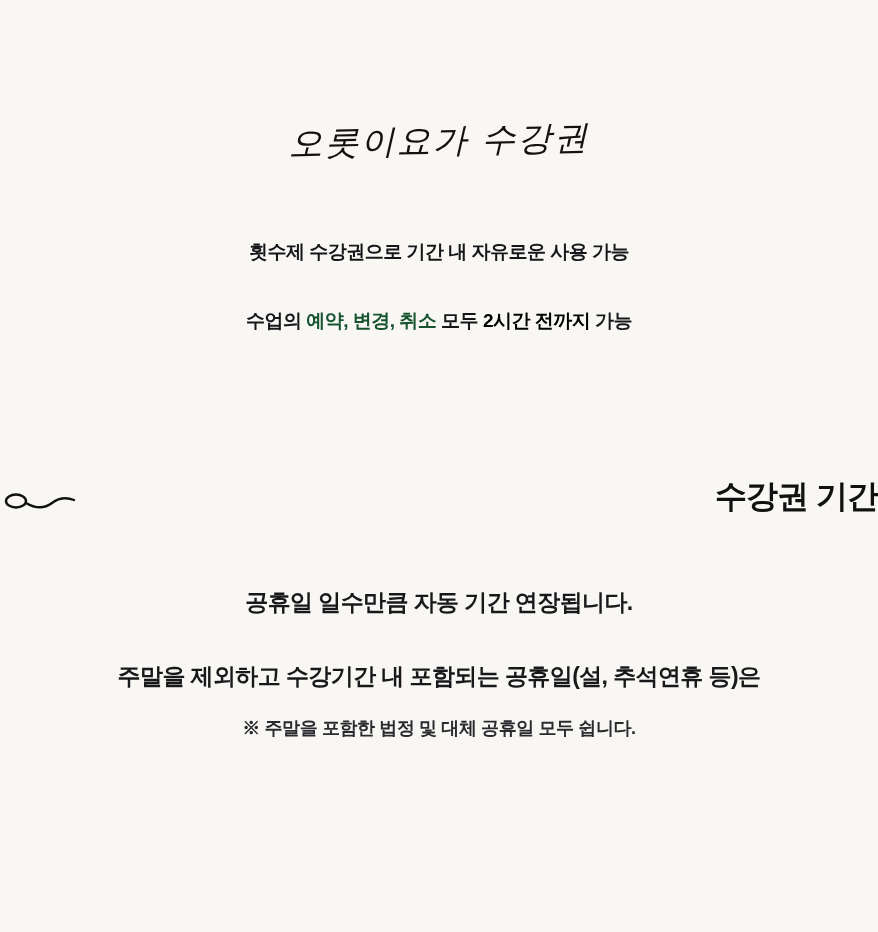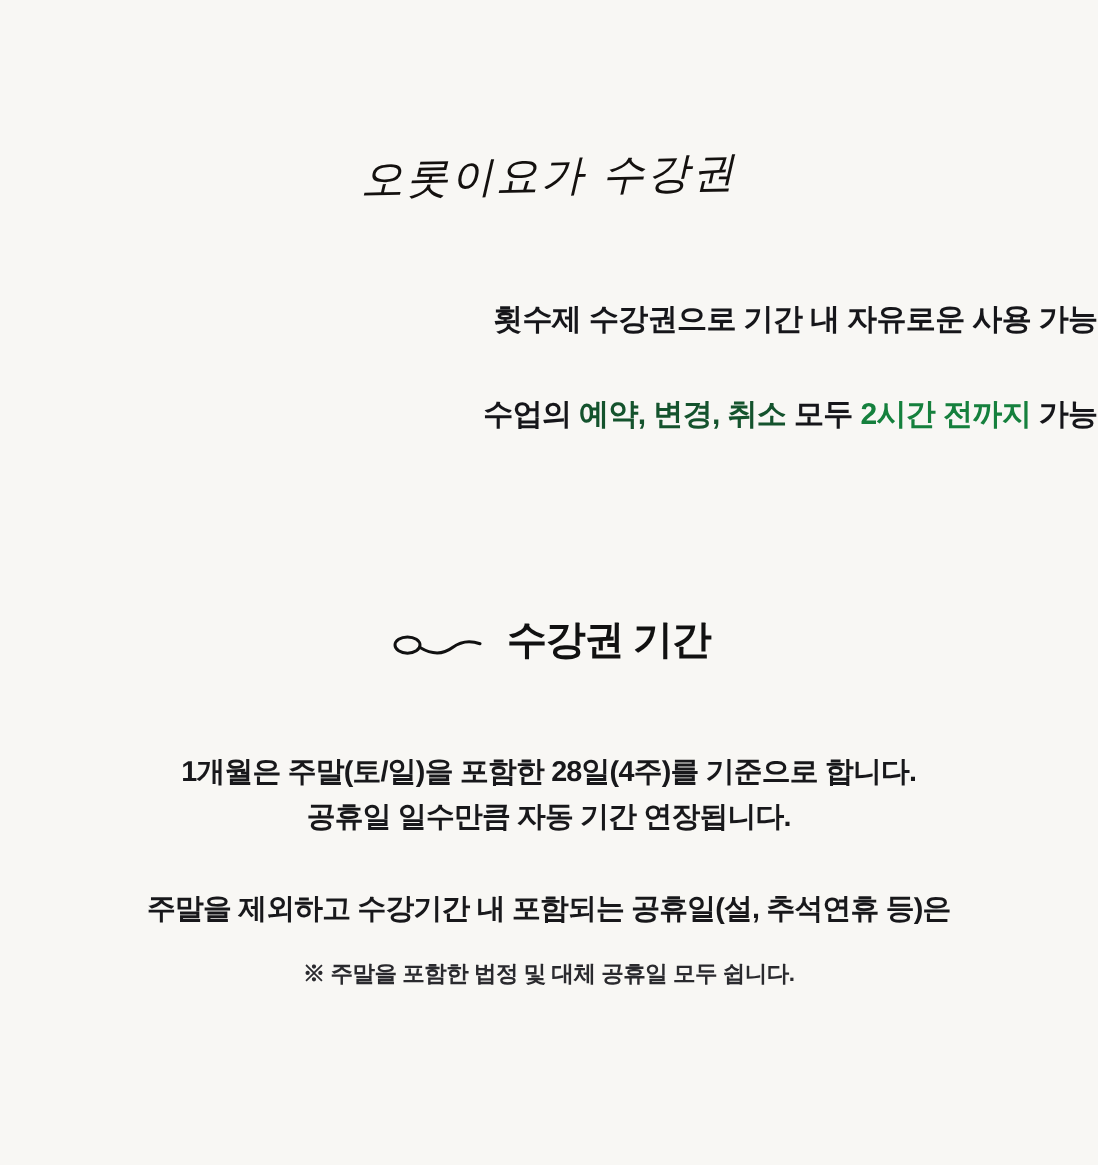--- a/index.html
+++ b/index.html
@@ -32,44 +32,43 @@
     color: #14110f;
     font-weight: 400;
     transform: rotate(-1.2deg);
   }
 
   .lead-block {
     margin-top: 74px;
     text-align: center;
   }
   .lead-line {
-    font-size: 24px;
+    font-size: 19px;
     line-height: 1.5;
     font-weight: 700;
     color: #16161a;
     letter-spacing: -0.5px;
-    text-align: right;
   }
   .lead-line + .lead-line {
     margin-top: 40px;
   }
   .accent-blue { color: #14532d; }
-  .accent-red  { color: #15803d; }
+  .accent-red  { color: #000000; }
 
   
   .section-heading {
     margin-top: 140px;
     text-align: center;
     font-size: 32px;
     font-weight: 700;
     letter-spacing: -1px;
     color: #111111;
     display: flex;
     align-items: center;
-    justify-content: center;
+    justify-content: space-between;
     gap: 18px;
   }
   .squiggle {
     display: inline-block;
     line-height: 1;
   }
   .squiggle svg { display: block; }
 
   .body-block {
     margin-top: 66px;
@@ -107,19 +106,18 @@
     <span class="squiggle">
       <svg width="78" height="30" viewBox="0 0 78 30" xmlns="http://www.w3.org/2000/svg">
         <ellipse cx="16" cy="19" rx="10" ry="6.5" fill="none" stroke="#111111" stroke-width="2.4"></ellipse>
         <path d="M26 21 C36 27, 44 27, 52 21 C58 16.5, 66 15, 74 18" fill="none" stroke="#111111" stroke-width="2.4" stroke-linecap="round"></path>
       </svg>
     </span>
     <span>수강권 기간</span>
   </div>
 
   <div class="body-block">
-    <div class="body-line">1개월은 주말(토/일)을 포함한 28일(4주)를 기준으로 합니다.</div>
     <div class="body-line">공휴일 일수만큼 자동 기간 연장됩니다.</div>
     <div class="body-line spaced">주말을 제외하고 수강기간 내 포함되는 공휴일(설, 추석연휴 등)은</div>
     <div class="note-line">※ 주말을 포함한 법정 및 대체 공휴일 모두 쉽니다.</div>
   </div>
 
 </div>
 
 </body></html>

